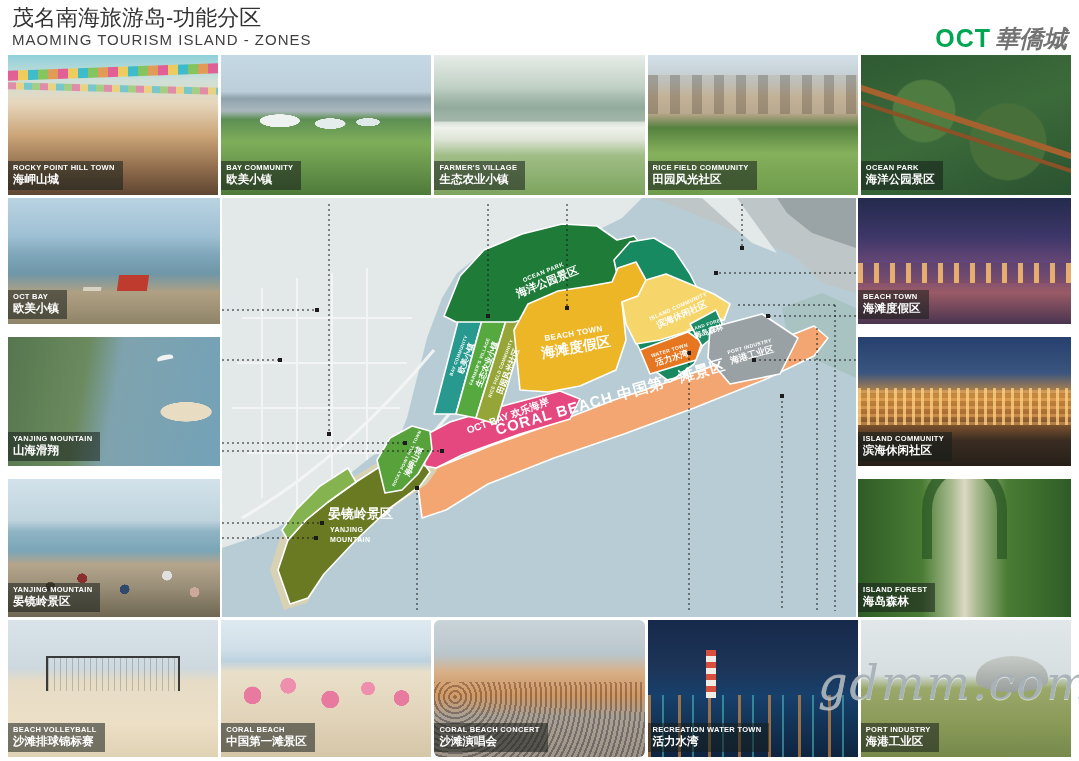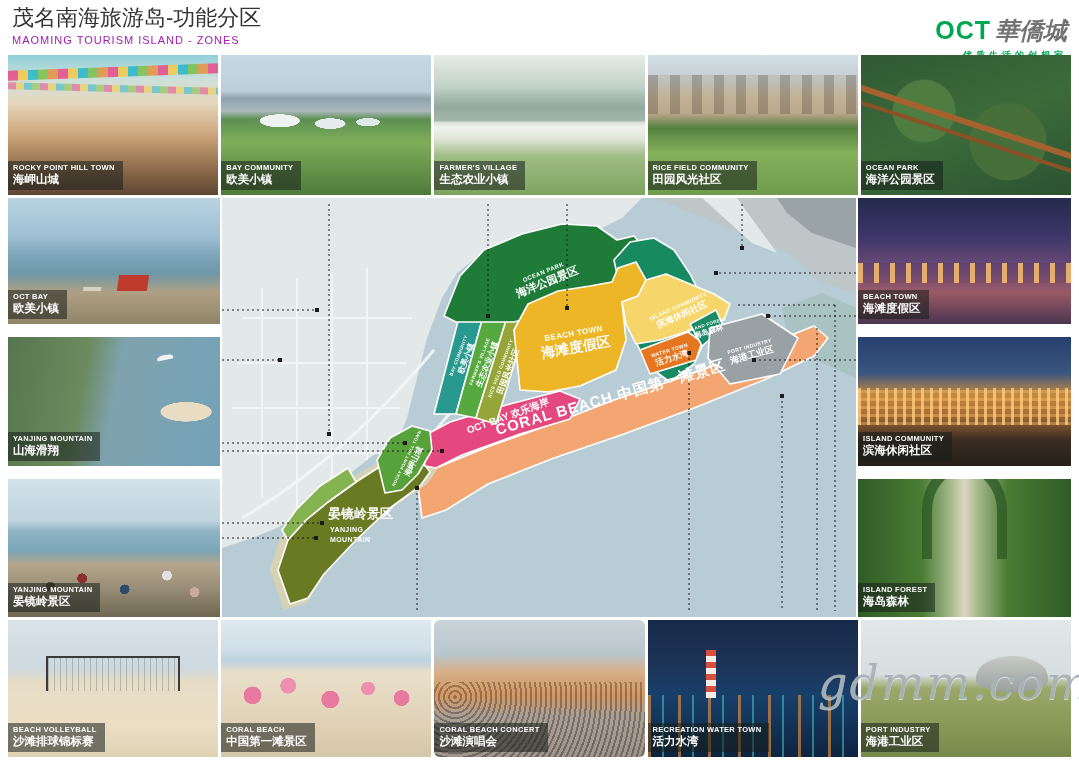--- a/index.html
+++ b/index.html
@@ -1,22 +1,22 @@
 <!DOCTYPE html>
 <html><head>
 <meta charset="utf-8">
 <style>
   html,body{margin:0;padding:0;background:#fff;}
   .page{position:relative;width:1079px;height:761px;background:#fff;overflow:hidden;
         font-family:"Liberation Sans",sans-serif;}
   
   .header{position:absolute;left:12px;top:5px;right:10px;height:48px;}
   .title-zh{font-size:22px;font-weight:normal;color:#333;line-height:26px;}
-  .title-en{font-size:11px;color:#a21caf;letter-spacing:1px;line-height:18px;}
-  .logo{position:absolute;right:2px;top:10px;text-align:right;}
+  .title-en{font-size:15px;color:#404040;letter-spacing:1px;line-height:18px;}
+  .logo{position:absolute;right:2px;top:18px;text-align:right;}
   .logo-row{display:flex;align-items:baseline;justify-content:flex-end;gap:4px;}
   .logo-oct{font-size:25px;font-weight:900;color:#00a651;letter-spacing:1px;}
   .logo-brand{font-family:"DejaVu Serif",serif;font-style:italic;font-weight:bold;
               font-size:24px;color:#737373;}
   .logo-tagline{font-size:9px;font-weight:bold;color:#00a651;letter-spacing:4px;margin-top:2px;}
   
   .row{position:absolute;left:8px;width:1063px;display:grid;grid-template-columns:repeat(5,1fr);gap:3px;}
   .row-top{top:55px;height:140px;}
   .row-bottom{top:620px;height:137px;}
   .col{position:absolute;top:198px;width:212px;height:419px;display:flex;flex-direction:column;gap:13px;}

